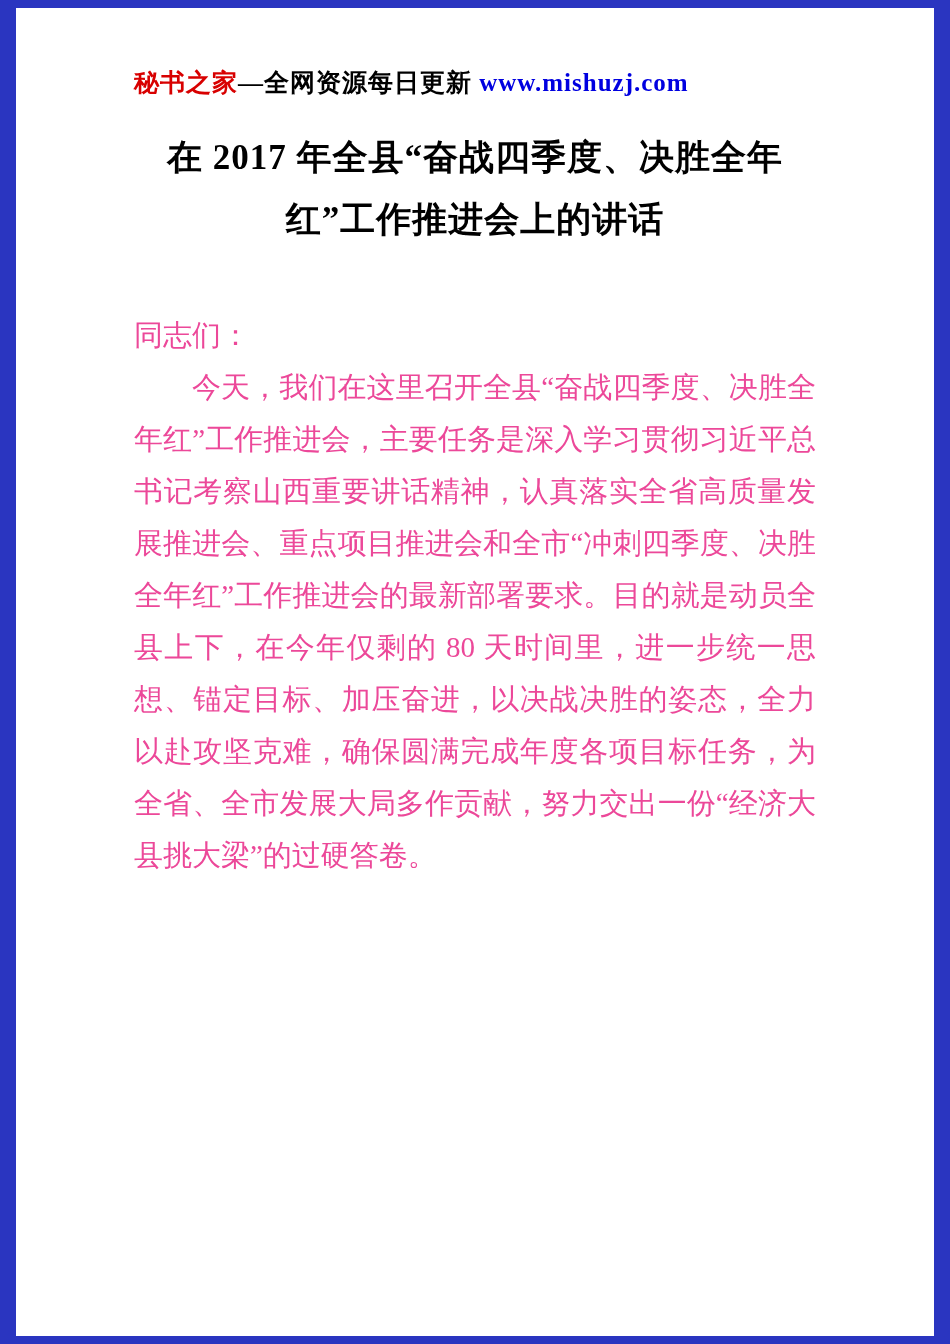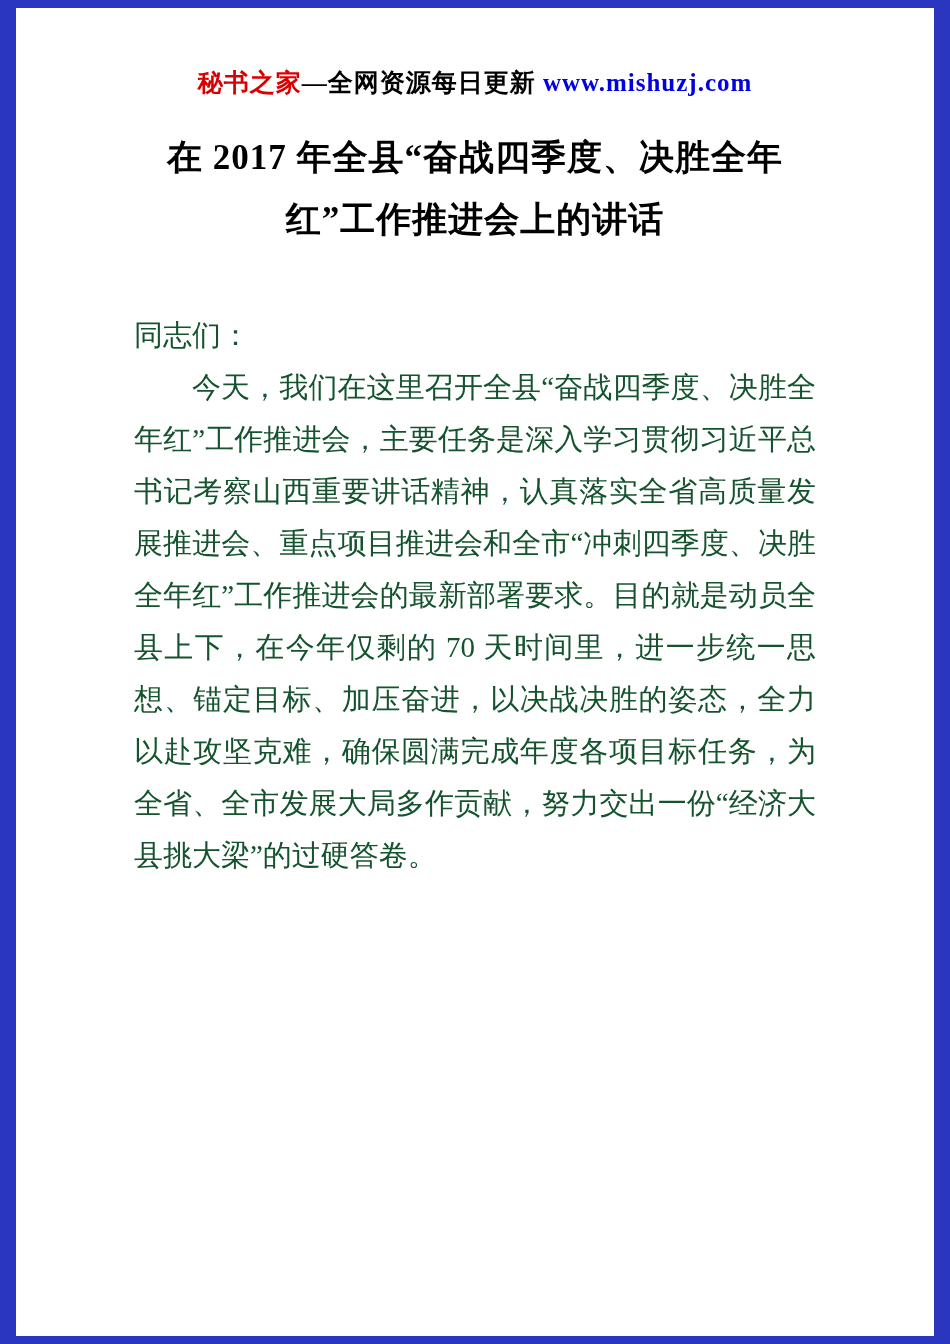--- a/index.html
+++ b/index.html
@@ -16,21 +16,21 @@
   .page {
     box-sizing: border-box;
     width: 918px;
     height: 1328px;
     margin: 8px 16px;
     background: #ffffff;
     padding: 58px 118px 60px 118px;
     overflow: hidden;
   }
   .doc-header {
-    text-align: center;
+    text-align: left;
     font-size: 25px;
     font-weight: bold;
     letter-spacing: 1px;
     white-space: nowrap;
     margin-bottom: 28px;
     color: #000000;
   }
   .doc-header .brand {
     color: #d80000;
   }
@@ -45,21 +45,21 @@
     margin: 0 0 58px 0;
     font-size: 35px;
     font-weight: bold;
     color: #000000;
     text-align: center;
     line-height: 62px;
     letter-spacing: 1px;
   }
   .doc-body {
     font-size: 29px;
-    color: #14532d;
+    color: #ec4899;
     line-height: 52px;
     text-align: justify;
   }
   .greeting {
     margin: 0;
     text-indent: 0;
   }
   .para {
     margin: 0;
     text-indent: 2em;
@@ -71,16 +71,16 @@
 <div class="page">
 
   <div class="doc-header">
     <span class="brand">秘书之家</span><span class="tagline">—全网资源每日更新 </span><span class="url">www.mishuzj.com</span>
   </div>
 
   <h1 class="doc-title">在 2017 年全县“奋战四季度、决胜全年红”工作推进会上的讲话</h1>
 
   <div class="doc-body">
     <p class="greeting">同志们：</p>
-    <p class="para">今天，我们在这里召开全县“奋战四季度、决胜全年红”工作推进会，主要任务是深入学习贯彻习近平总书记考察山西重要讲话精神，认真落实全省高质量发展推进会、重点项目推进会和全市“冲刺四季度、决胜全年红”工作推进会的最新部署要求。目的就是动员全县上下，在今年仅剩的 70 天时间里，进一步统一思想、锚定目标、加压奋进，以决战决胜的姿态，全力以赴攻坚克难，确保圆满完成年度各项目标任务，为全省、全市发展大局多作贡献，努力交出一份“经济大县挑大梁”的过硬答卷。</p>
+    <p class="para">今天，我们在这里召开全县“奋战四季度、决胜全年红”工作推进会，主要任务是深入学习贯彻习近平总书记考察山西重要讲话精神，认真落实全省高质量发展推进会、重点项目推进会和全市“冲刺四季度、决胜全年红”工作推进会的最新部署要求。目的就是动员全县上下，在今年仅剩的 80 天时间里，进一步统一思想、锚定目标、加压奋进，以决战决胜的姿态，全力以赴攻坚克难，确保圆满完成年度各项目标任务，为全省、全市发展大局多作贡献，努力交出一份“经济大县挑大梁”的过硬答卷。</p>
   </div>
 
 </div>
 
 </body></html>

